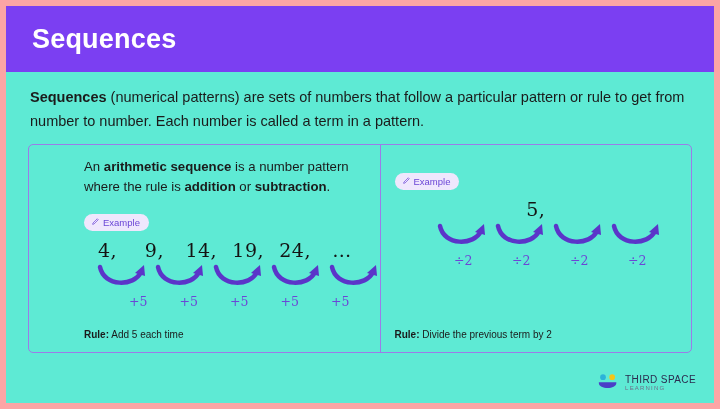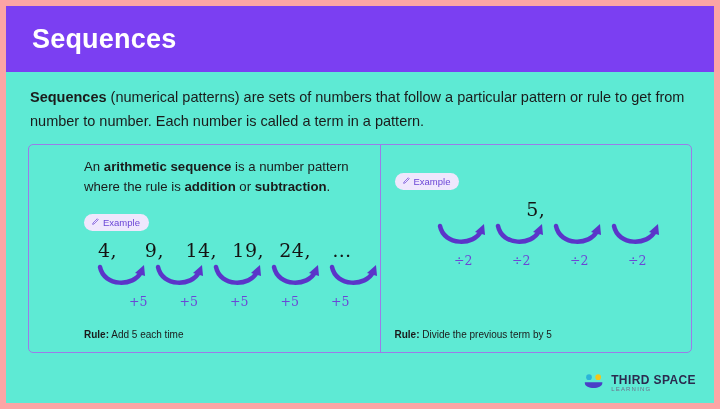--- a/index.html
+++ b/index.html
@@ -141,22 +141,22 @@
     bottom: 10px;
     display: flex;
     align-items: center;
     gap: 6px;
   }
   .logo-mark { width: 22px; height: 20px; display: block; }
   .logo-text {
     line-height: 1.05;
   }
   .logo-top {
-    font-size: 12px;
-    font-weight: bold;
+    font-size: 10px;
+    font-weight: normal;
     color: #2b2b4f;
     letter-spacing: 0.4px;
     display: block;
   }
   .logo-bottom {
     font-size: 6px;
     color: #6f6f8a;
     letter-spacing: 1.2px;
     display: block;
   }
@@ -296,21 +296,21 @@
 
         <div class="ops">
           <div class="op" style="margin-left:29px">÷2</div>
           <div class="op">÷2</div>
           <div class="op">÷2</div>
           <div class="op">÷2</div>
         </div>
       </div>
 
       <div class="rule">
-        <b>Rule:</b><span> Divide the previous term by 5</span>
+        <b>Rule:</b><span> Divide the previous term by 2</span>
       </div>
     </div>
 
   </div>
 
   <div class="footer">
     <span>
       <svg class="logo-mark" viewBox="0 0 26 24">
         <circle cx="7" cy="5" r="3.4" fill="#2bb3d9"></circle>
         <circle cx="18" cy="5" r="3.4" fill="#f5c518"></circle>

